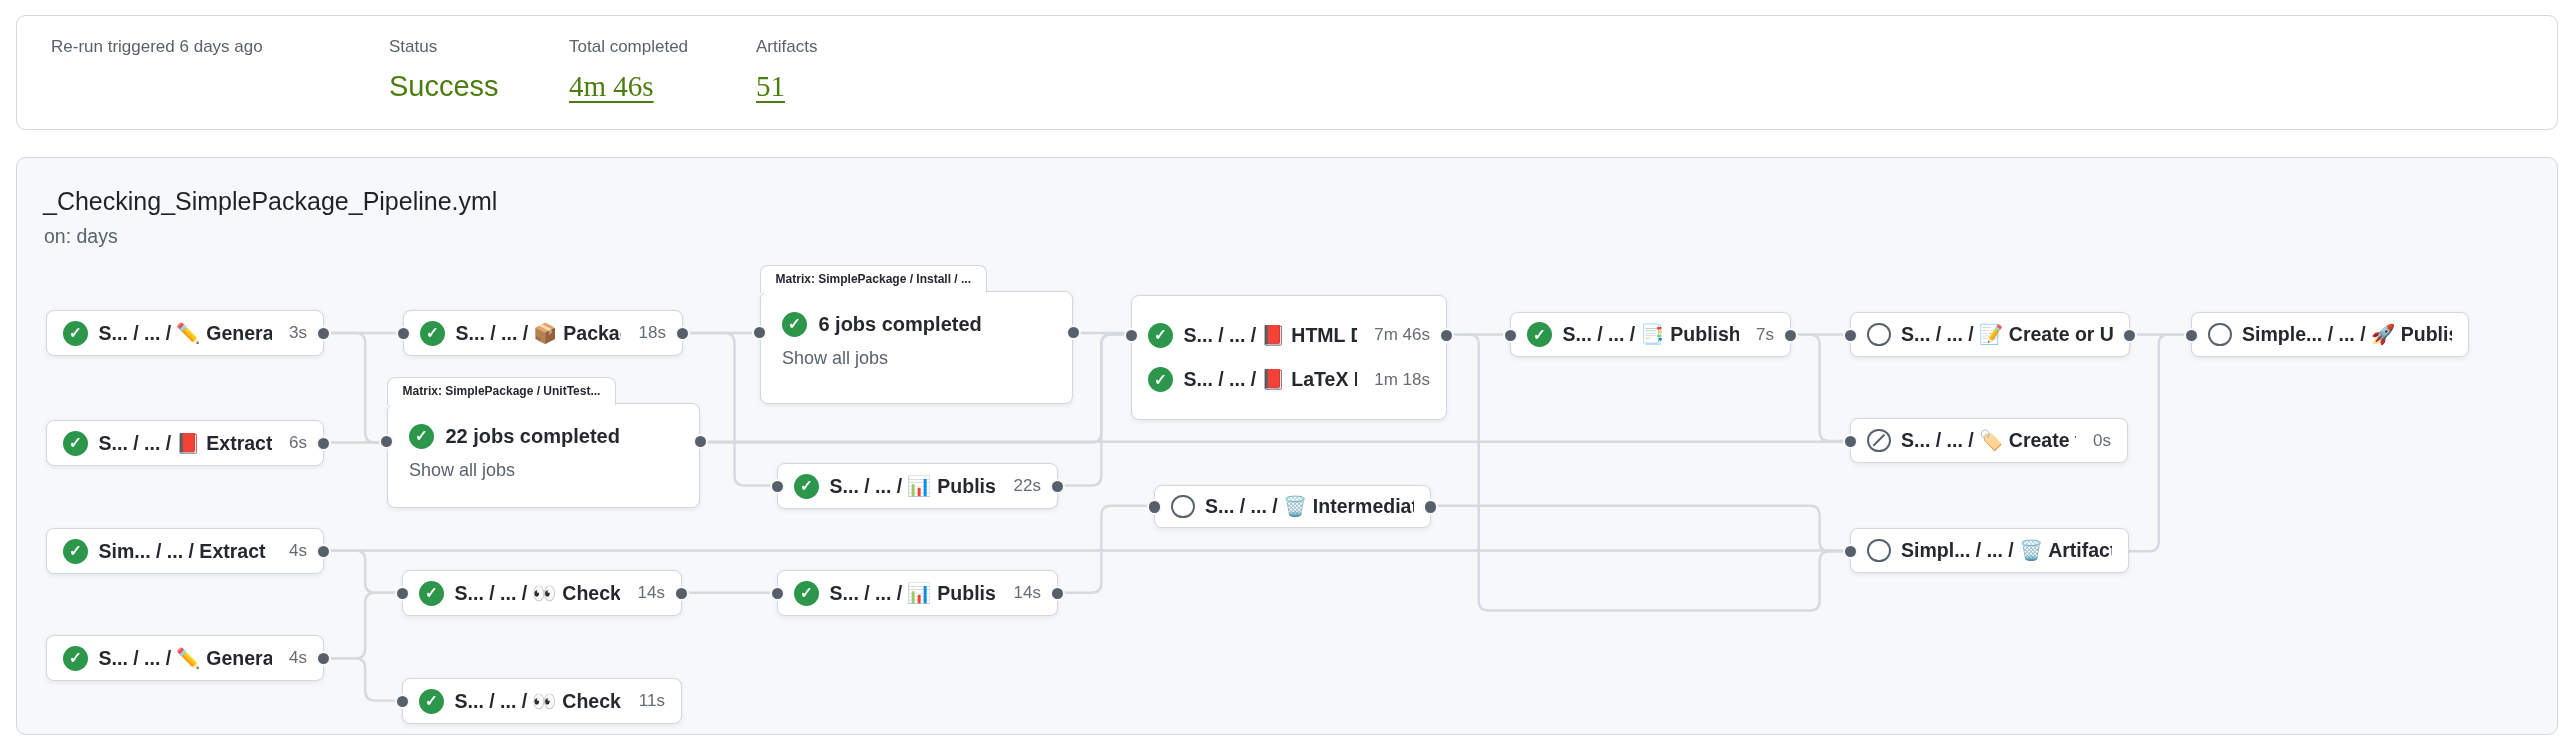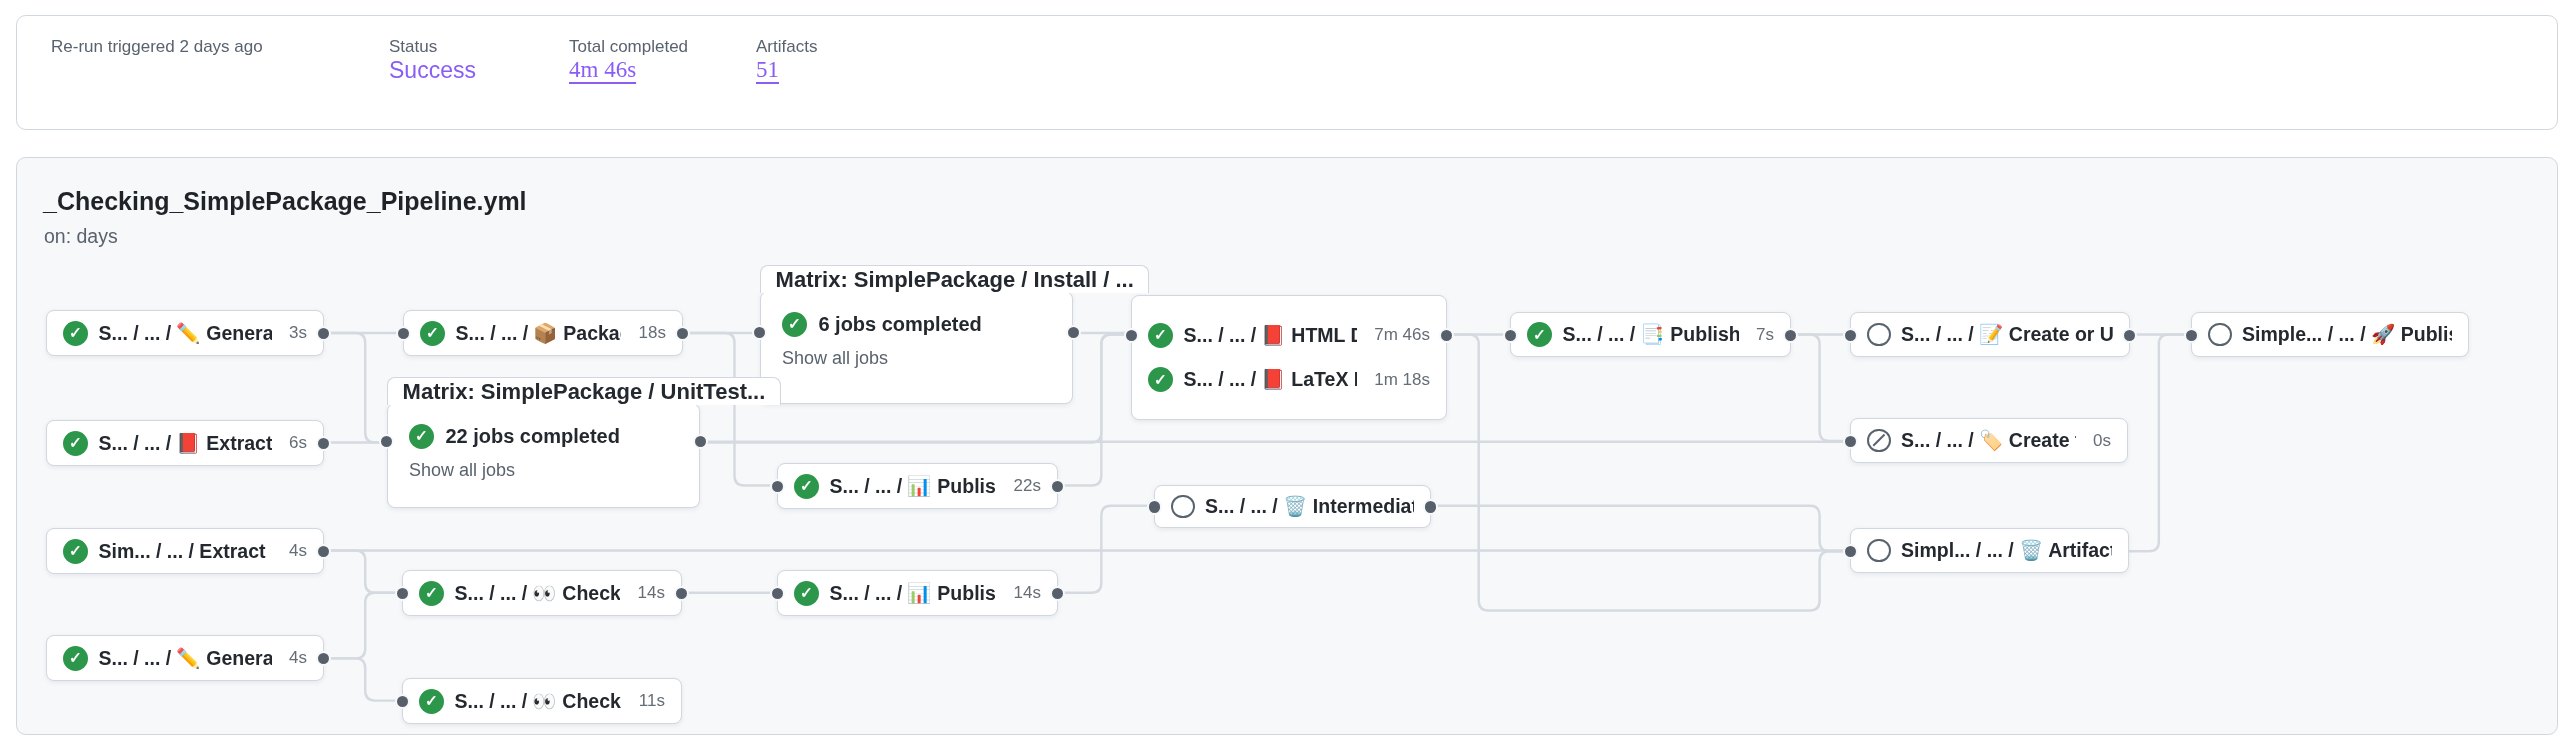--- a/index.html
+++ b/index.html
@@ -4,40 +4,40 @@
 <style>
   html,body{margin:0;padding:0;}
   body{width:2576px;height:743px;position:relative;background:#ffffff;
        font-family:"Liberation Sans",sans-serif;color:#1f2328;overflow:hidden;}
 
   
   .summary-card{position:absolute;left:16px;top:14.6px;width:2542px;height:115px;
     background:#fff;border:1.2px solid #d0d7de;border-radius:9.7px;box-sizing:border-box;}
   .sum-col{position:absolute;top:21px;}
   .sum-label{font-size:17px;color:#59636e;}
-  .sum-value{font-size:23px;color:#8b5cf6;}
+  .sum-value{font-size:29px;color:#4d7c0f;margin-top:13px;}
   .sum-value.link{text-decoration:underline;text-underline-offset:4.9px;cursor:pointer;font-family:Liberation Serif, serif;}
   .sum-main{left:34px;}
   .col-status{left:372px;}
   .col-duration{left:552px;}
   .col-artifacts{left:739px;}
   .actor-row{display:flex;align-items:center;gap:11.4px;margin-top:9.7px;}
   .avatar{width:32px;height:32px;border-radius:50%;flex:none;cursor:pointer;
     background:radial-gradient(circle at 35% 30%,#cfd4d9,#8d949b 60%,#666d74);}
   .actor{font-size:19.5px;font-weight:700;color:#1f2328;cursor:pointer;}
   .commit-icon{display:flex;align-items:center;margin-left:4.9px;}
   .commit{font-size:18px;color:#59636e;text-decoration:underline;
     text-decoration-color:#454c54;text-underline-offset:4.9px;cursor:pointer;}
   .branch{font-size:16px;font-weight:500;color:#0969da;background:#ddf4ff;
     border-radius:811px;padding:4.9px 13px;margin-left:3.2px;cursor:pointer;}
 
   
   .graph-panel{position:absolute;left:16px;top:157px;width:2542px;height:578px;
     background:#f6f8fa;border:1.2px solid #d0d7de;border-radius:9.7px;box-sizing:border-box;}
-  .wf-title{position:absolute;left:26px;top:29px;margin:0;font-size:25px;font-weight:700;color:#1f2328;}
+  .wf-title{position:absolute;left:26px;top:29px;margin:0;font-size:25px;font-weight:400;color:#1f2328;}
   .wf-trigger{position:absolute;left:27px;top:67px;font-size:19.5px;color:#59636e;}
 
   
   #edges{position:absolute;left:0;top:0;z-index:1;pointer-events:none;}
   #edges path{fill:none;stroke:#d5dae0;stroke-width:3;stroke-linejoin:round;}
 
   
   #nodes{position:absolute;left:0;top:0;z-index:2;}
   .node,.group,.matrixWrap{position:absolute;box-sizing:border-box;}
   .node,.group,.mbody{background:#fff;border:1.2px solid #d0d7de;border-radius:8px;
@@ -50,35 +50,35 @@
     font-size:15.4px;font-weight:700;display:flex;align-items:center;justify-content:center;}
   .status.neutral,.status.skipped{width:23.5px;height:23.5px;border-radius:50%;
     border:2.4px solid #59636e;background:transparent;position:relative;}
   .status.skipped::after{content:'';position:absolute;left:1.6px;right:1.6px;top:50%;
     margin-top:-1.2px;height:2.4px;background:#59636e;transform:rotate(-45deg);}
   .port{position:absolute;width:11.4px;height:11.4px;border-radius:50%;background:#57606a;
     border:2.4px solid #f6f8fa;z-index:3;}
   
   .mtab{position:absolute;top:0;left:0;height:28px;line-height:27px;padding:0 14.6px;
     background:#fff;border:1.2px solid #d0d7de;border-bottom:none;border-radius:8px 8px 0 0;
-    font-size:22px;font-weight:600;color:#24292f;white-space:nowrap;z-index:2;box-sizing:border-box;}
+    font-size:12px;font-weight:600;color:#24292f;white-space:nowrap;z-index:2;box-sizing:border-box;}
   .mbody{position:absolute;left:0;right:0;top:26px;bottom:0;padding:19.5px 21px;box-sizing:border-box;cursor:pointer;}
   .mrow{display:flex;align-items:center;gap:11.4px;}
   .mjobs{font-size:20px;font-weight:600;color:#24292f;}
   .mlink{margin-top:11.4px;font-size:18px;color:#59636e;cursor:pointer;}
   
   .group{display:flex;flex-direction:column;justify-content:center;gap:19.5px;padding:0 16px;}
   .grow{display:flex;align-items:center;gap:10.6px;cursor:pointer;}
 </style>
 </head>
 <body>
 
 <section class="summary-card">
   <div class="sum-col sum-main">
-    <div class="sum-label">Re-run triggered 2 days ago</div>
+    <div class="sum-label">Re-run triggered 6 days ago</div>
   </div>
   <div class="sum-col col-status">
     <div class="sum-label">Status</div>
     <div class="sum-value">Success</div>
   </div>
   <div class="sum-col col-duration">
     <div class="sum-label">Total completed</div>
     <div class="sum-value link">4m 46s</div>
   </div>
   <div class="sum-col col-artifacts">

